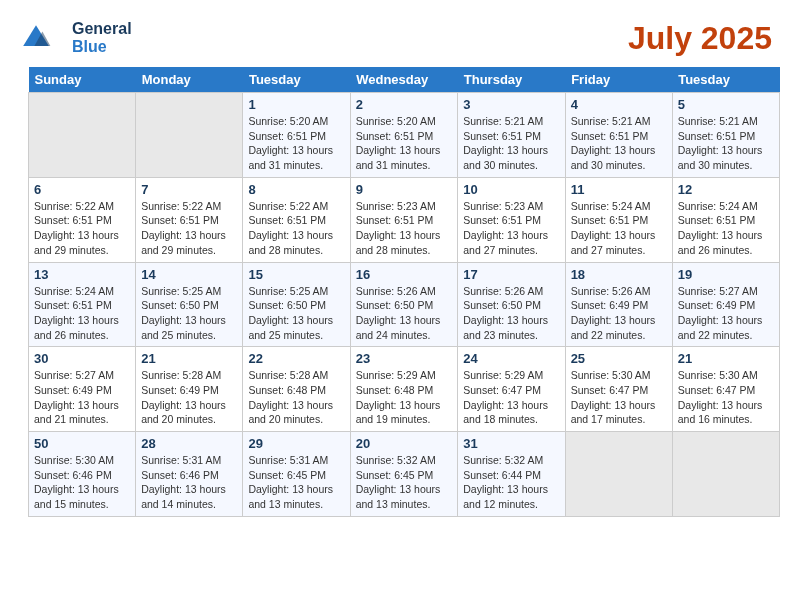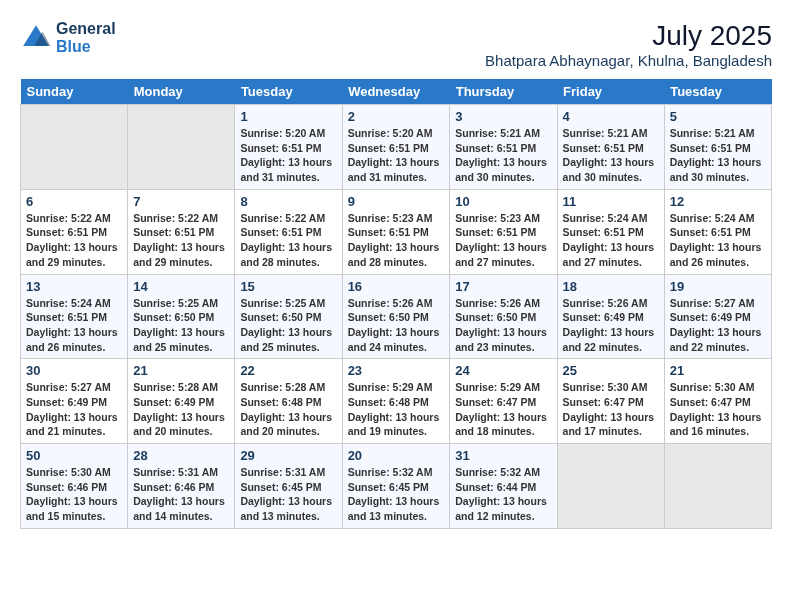--- a/index.html
+++ b/index.html
@@ -12,51 +12,52 @@
     }
     .header-section {
       display: flex;
       justify-content: space-between;
       align-items: flex-start;
       margin-bottom: 10px;
     }
     .logo {
       display: flex;
       align-items: center;
-      gap: 4px;
+      gap: 20px;
     }
     .logo-text {
       font-size: 16px;
       font-weight: bold;
       color: #1a3a5c;
       line-height: 1.1;
     }
     .logo-blue {
       color: #2979c8;
     }
     .logo-icon {
       width: 32px;
       height: 32px;
     }
     .title-section {
       text-align: right;
     }
     .month-year {
-      font-size: 28px;
-      font-weight: normal;
-      color: #0f172a;
+      font-size: 32px;
+      font-weight: bold;
+      color: #c2410c;
     }
     .location {
       font-size: 15px;
       color: #1a3a5c;
     }
     table {
       width: 100%;
       border-collapse: collapse;
       font-size: 11px;
+      margin-left: 8px;
     }
     thead tr th {
       background-color: #2979c8;
       color: #fff;
       text-align: left;
       padding: 5px 6px;
       font-size: 13px;
       font-weight: bold;
     }
     tbody tr td {
@@ -76,21 +77,20 @@
     .day-num {
       font-weight: bold;
       font-size: 13px;
       margin-bottom: 2px;
       color: #1a3a5c;
     }
     .day-info {
       font-size: 10.5px;
       line-height: 1.4;
       color: #333;
-      font-weight: bold;
     }
     .empty-cell {
       background: #e8e8e8 !important;
     }
   </style>
 </head>
 <body>
 
 <div class="header-section">
   <div class="logo">
@@ -98,21 +98,20 @@
       <polygon points="20,4 36,30 4,30" fill="#2979c8"></polygon>
       <polygon points="28,12 38,30 18,30" fill="#1a3a5c" opacity="0.5"></polygon>
     </svg>
     <div class="logo-text">
       <div>General</div>
       <div class="logo-blue">Blue</div>
     </div>
   </div>
   <div class="title-section">
     <div class="month-year">July 2025</div>
-    <div class="location">Bhatpara Abhaynagar, Khulna, Bangladesh</div>
   </div>
 </div>
 
 <table>
   <thead>
     <tr>
     <th>Sunday</th>
         <th>Monday</th>
         <th>Tuesday</th>
         <th>Wednesday</th>

